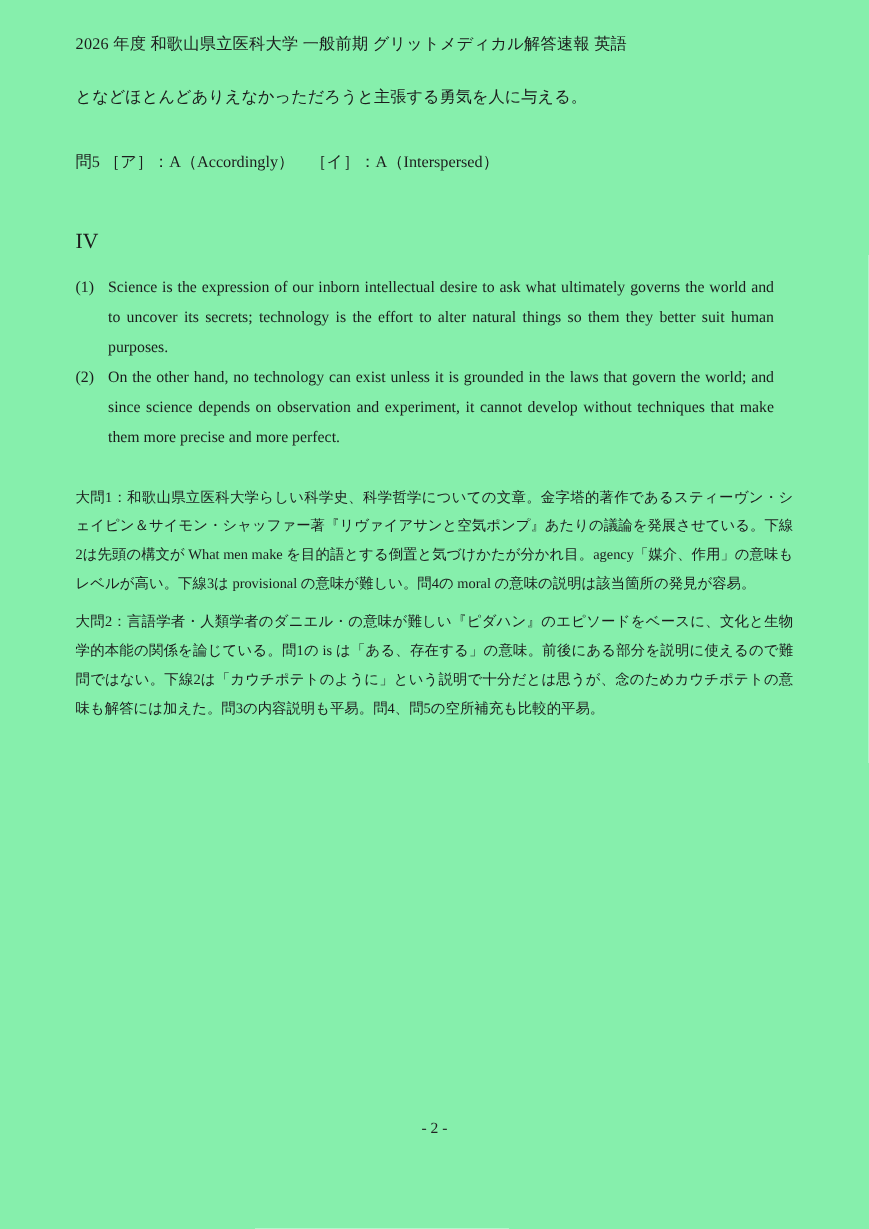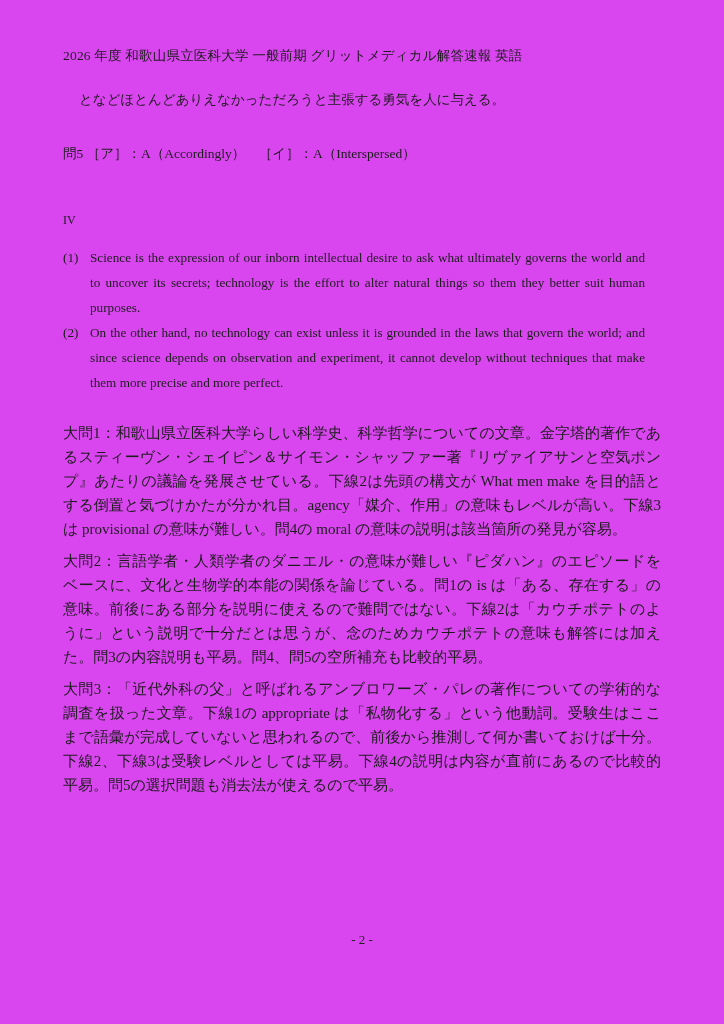--- a/index.html
+++ b/index.html
@@ -5,44 +5,44 @@
   html, body {
     margin: 0;
     padding: 0;
     background: #ffffff;
   }
   .page {
     position: relative;
     width: 724px;
     height: 1024px;
     margin: 0 auto;
-    background: #d946ef;
+    background: #86efac;
     box-sizing: border-box;
-    padding: 47px 63px 0 63px;
+    padding: 28px 63px 0 63px;
     font-family: "Liberation Serif", "DejaVu Serif", serif;
     color: #1c1c1c;
     overflow: hidden;
   }
   .doc-title {
     font-size: 13.5px;
     line-height: 18px;
     letter-spacing: 0.2px;
     white-space: nowrap;
   }
   .answer-line {
     font-size: 13.5px;
     line-height: 18px;
     margin: 0;
   }
-  .answer-line.first   { margin-top: 26px; margin-left: 16px; }
+  .answer-line.first   { margin-top: 26px; }
   .answer-line.second  { margin-top: 16px; }
   .answer-line.third   { margin-top: 36px; }
   .section-label {
     margin-top: 48px;
-    font-size: 12px;
+    font-size: 18px;
     line-height: 18px;
   }
   .numbered-item {
     display: flex;
     font-size: 13.2px;
     line-height: 25px;
     text-align: justify;
   }
   .numbered-item.first { margin-top: 16px; }
   .numbered-item .num {
@@ -50,21 +50,21 @@
     width: 27px;
   }
   .numbered-item .itext {
     flex: 1;
     padding-right: 16px;
   }
   .commentary {
     margin-top: 26px;
   }
   .jp-para {
-    font-size: 15px;
+    font-size: 12px;
     line-height: 24px;
     text-align: justify;
     margin: 0 0 8px 0;
   }
   .page-footer {
     position: absolute;
     left: 0;
     right: 0;
     top: 932px;
     text-align: center;
@@ -93,18 +93,17 @@
   </div>
 
   <div class="numbered-item">
     <span class="num">(2)</span>
     <span class="itext">On the other hand, no technology can exist unless it is grounded in the laws that govern the world; and since science depends on observation and experiment, it cannot develop without techniques that make them more precise and more perfect.</span>
   </div>
 
   <div class="commentary">
     <p class="jp-para">大問1：和歌山県立医科大学らしい科学史、科学哲学についての文章。金字塔的著作であるスティーヴン・シェイピン＆サイモン・シャッファー著『リヴァイアサンと空気ポンプ』あたりの議論を発展させている。下線2は先頭の構文が What men make を目的語とする倒置と気づけかたが分かれ目。agency「媒介、作用」の意味もレベルが高い。下線3は provisional の意味が難しい。問4の moral の意味の説明は該当箇所の発見が容易。</p>
     <p class="jp-para">大問2：言語学者・人類学者のダニエル・の意味が難しい『ピダハン』のエピソードをベースに、文化と生物学的本能の関係を論じている。問1の is は「ある、存在する」の意味。前後にある部分を説明に使えるので難問ではない。下線2は「カウチポテトのように」という説明で十分だとは思うが、念のためカウチポテトの意味も解答には加えた。問3の内容説明も平易。問4、問5の空所補充も比較的平易。</p>
-    <p class="jp-para">大問3：「近代外科の父」と呼ばれるアンブロワーズ・パレの著作についての学術的な調査を扱った文章。下線1の appropriate は「私物化する」という他動詞。受験生はここまで語彙が完成していないと思われるので、前後から推測して何か書いておけば十分。下線2、下線3は受験レベルとしては平易。下線4の説明は内容が直前にあるので比較的平易。問5の選択問題も消去法が使えるので平易。</p>
   </div>
 
   <div class="page-footer">- 2 -</div>
 
 </div>
 
 </body></html>

